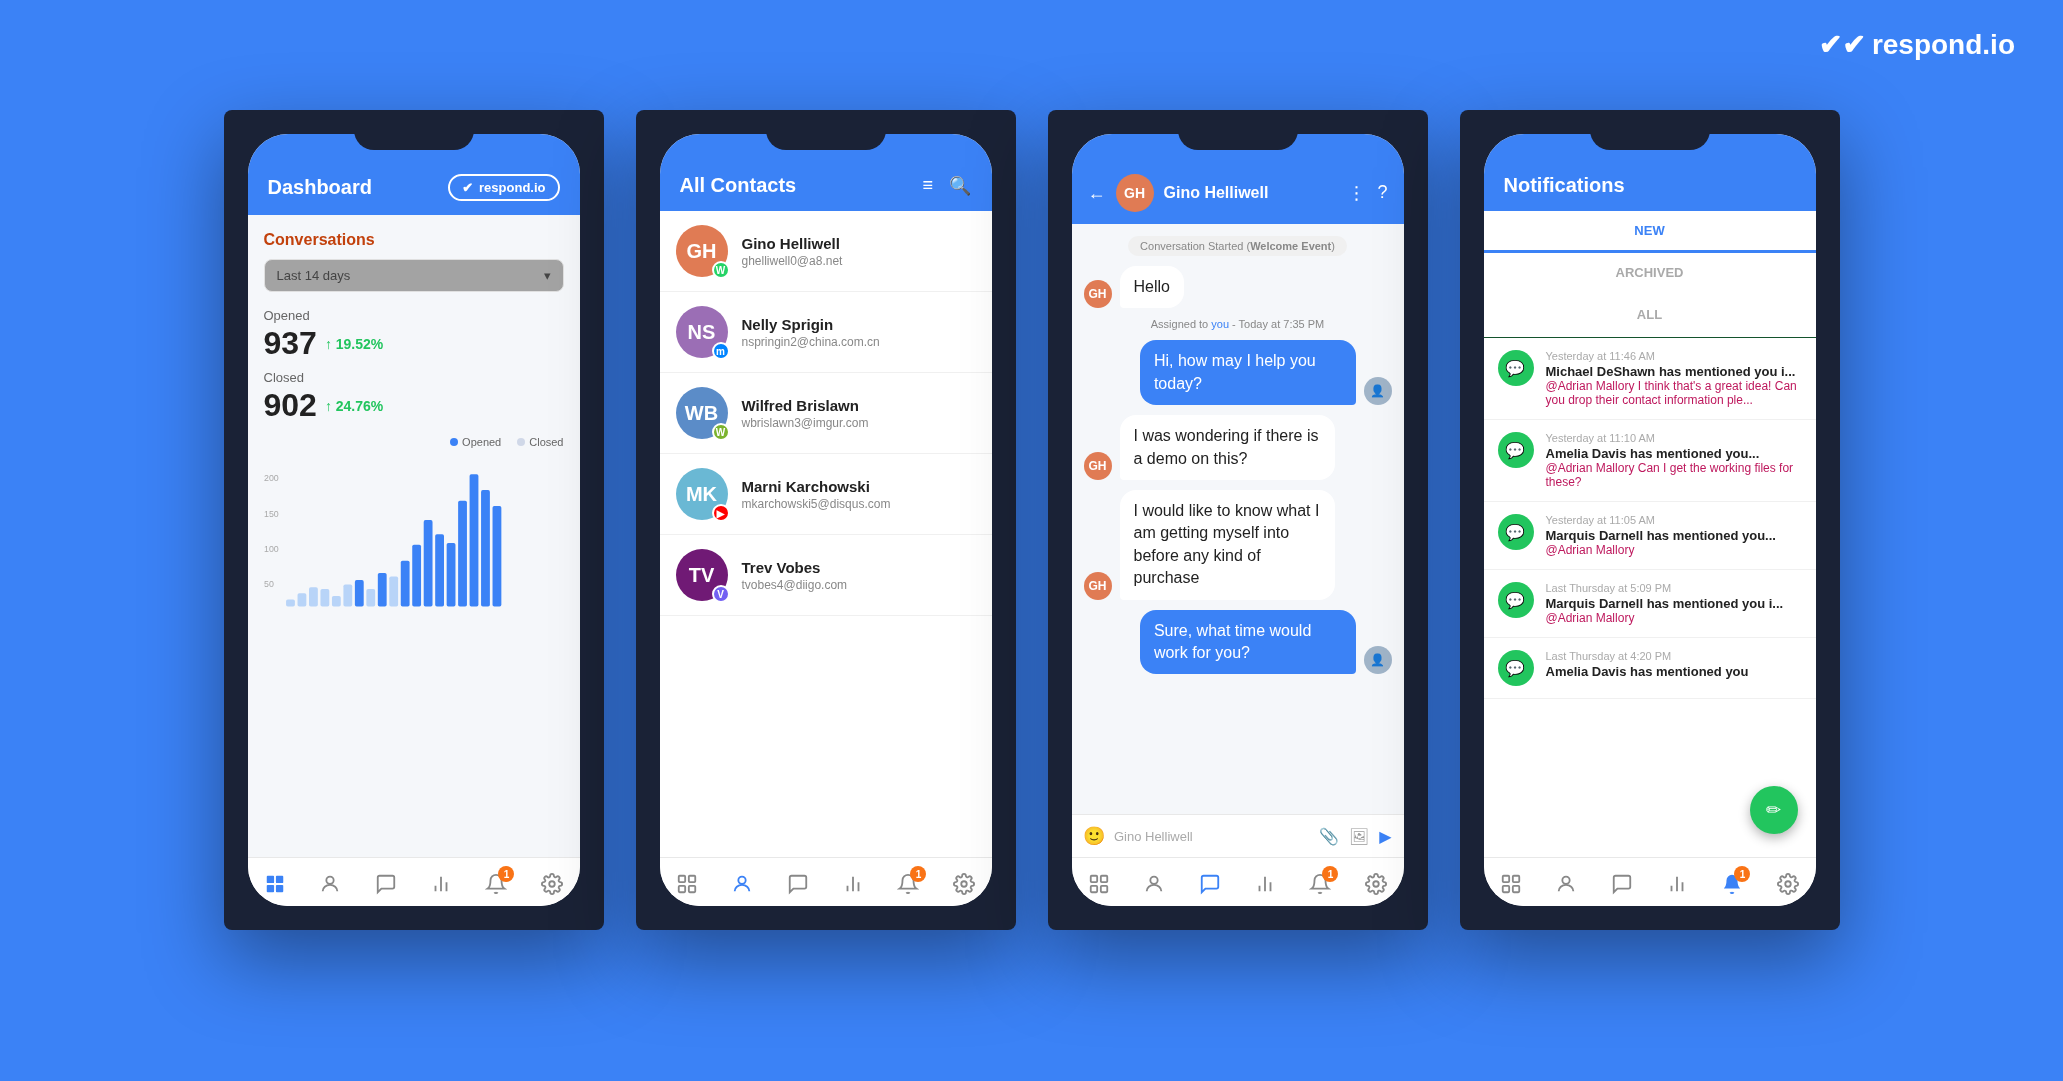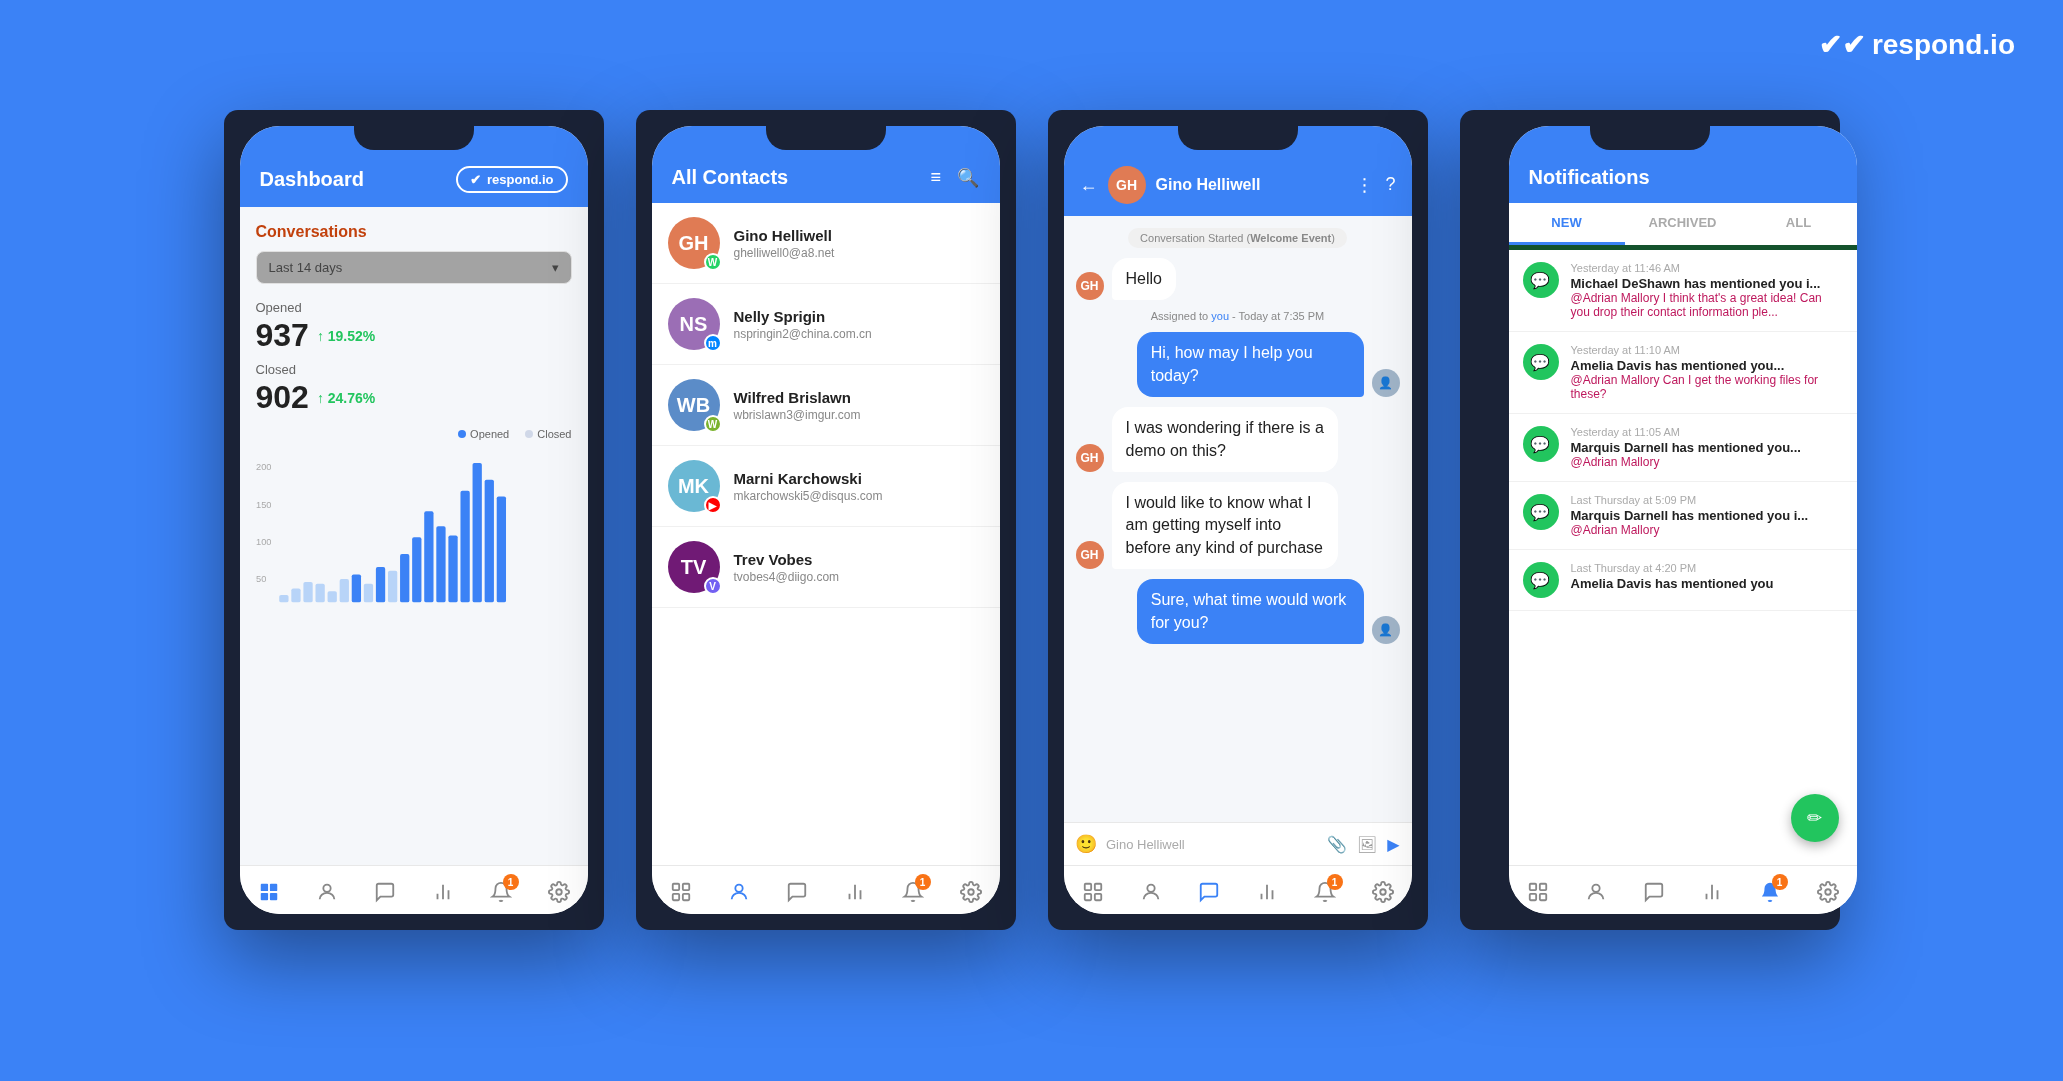--- a/index.html
+++ b/index.html
@@ -34,22 +34,22 @@
       padding-top: 110px;
       padding-left: 60px;
       padding-right: 60px;
     }
 
     
     .phone {
       width: 380px;
       height: 820px;
       background: #1a2236;
-      border-radius: 14px;
-      padding: 16px;
+      border-radius: 8px;
+      padding: 24px;
       box-shadow: 0 30px 80px rgba(0,0,0,0.4);
       position: relative;
       flex-shrink: 0;
     }
     .phone-inner {
       width: 100%;
       height: 100%;
       background: white;
       border-radius: 40px;
       overflow: hidden;
@@ -307,22 +307,23 @@
       flex: 1;
       font-size: 13px;
       color: #aaa;
     }
     .chat-input-icons { display: flex; gap: 10px; color: #999; font-size: 16px; }
 
     
     .notif-tabs {
       display: flex;
       background: white;
-      border-bottom: 5px solid #14532d;
+      border-bottom: 1px solid #14532d;
       flex-shrink: 0;
+      flex-direction: column;
     }
     .notif-tab {
       flex: 1;
       text-align: center;
       padding: 12px 0;
       font-size: 13px;
       font-weight: 700;
       color: #aaa;
       border-bottom: 3px solid transparent;
     }
@@ -694,21 +695,21 @@
               <circle cx="12" cy="12" r="3"></circle>
               <path d="M19.4 15a1.65 1.65 0 0 0 .33 1.82l.06.06a2 2 0 0 1-2.83 2.83l-.06-.06a1.65 1.65 0 0 0-1.82-.33 1.65 1.65 0 0 0-1 1.51V21a2 2 0 0 1-4 0v-.09A1.65 1.65 0 0 0 9 19.4a1.65 1.65 0 0 0-1.82.33l-.06.06a2 2 0 0 1-2.83-2.83l.06-.06A1.65 1.65 0 0 0 4.68 15a1.65 1.65 0 0 0-1.51-1H3a2 2 0 0 1 0-4h.09A1.65 1.65 0 0 0 4.6 9a1.65 1.65 0 0 0-.33-1.82l-.06-.06a2 2 0 0 1 2.83-2.83l.06.06A1.65 1.65 0 0 0 9 4.68a1.65 1.65 0 0 0 1-1.51V3a2 2 0 0 1 4 0v.09a1.65 1.65 0 0 0 1 1.51 1.65 1.65 0 0 0 1.82-.33l.06-.06a2 2 0 0 1 2.83 2.83l-.06.06A1.65 1.65 0 0 0 19.4 9a1.65 1.65 0 0 0 1.51 1H21a2 2 0 0 1 0 4h-.09a1.65 1.65 0 0 0-1.51 1z"></path>
             </svg>
         </div>
       </div>
     </div>
   </div>
 
   <div class="phone">
     <div class="phone-notch"></div>
-    <div class="phone-inner" style="position:relative;margin-left:33px;">
+    <div class="phone-inner" style="position:relative;">
       <div class="phone-header">
         <span class="phone-header-title">Notifications</span>
       </div>
       <div class="notif-tabs">
         <div class="notif-tab active">NEW</div>
         <div class="notif-tab">ARCHIVED</div>
         <div class="notif-tab">ALL</div>
       </div>
       <div class="notif-list">
         <div class="notif-item">

